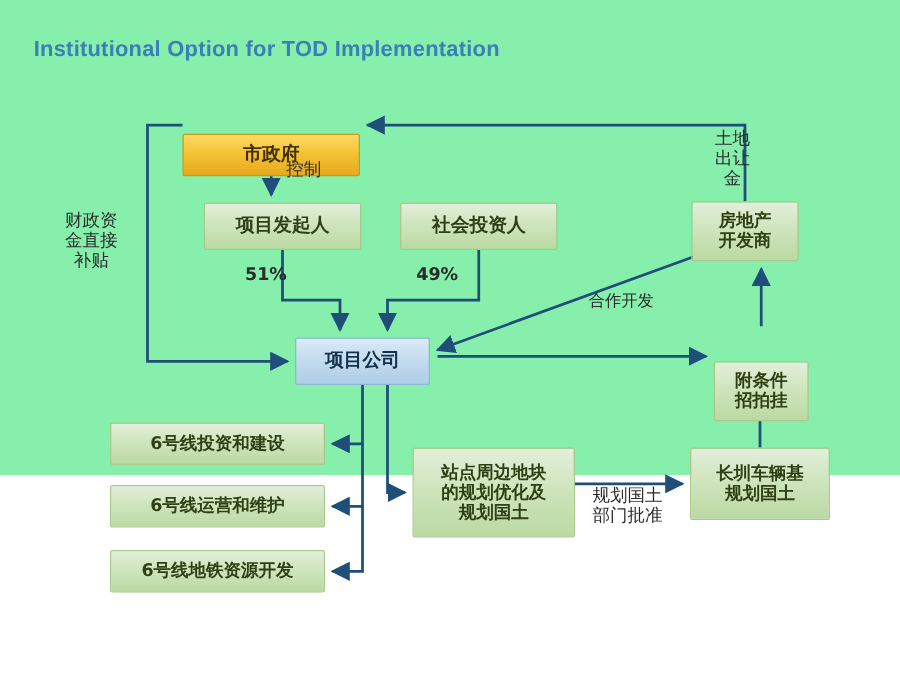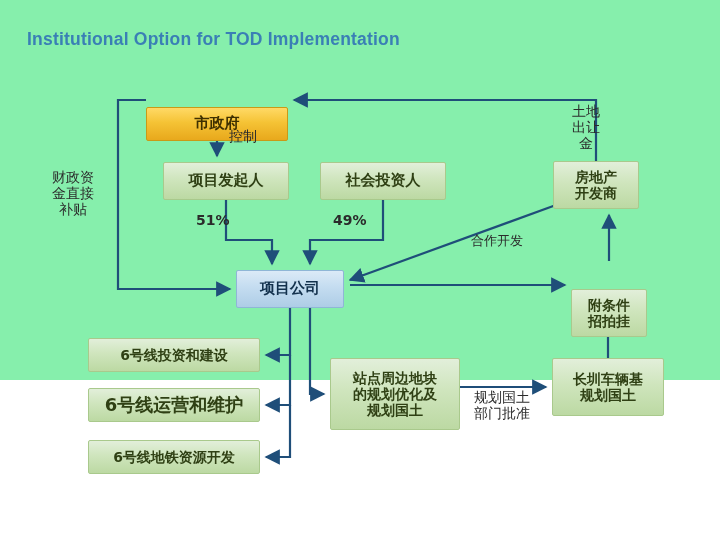--- a/index.html
+++ b/index.html
@@ -147,21 +147,21 @@
   <div class="box box-green" style="left:553px; top:161px; width:86px; height:48px; font-size:14px; white-space:pre-line;">房地产
 开发商</div>
 
   <div class="box box-blue" style="left:236px; top:270px; width:108px; height:38px; font-size:15px;">项目公司</div>
 
   <div class="box box-green" style="left:571px; top:261px; width:76px; height:48px; font-size:14px; white-space:pre-line;margin-top:28px;">附条件
 招拍挂</div>
 
   <div class="box box-green" style="left:88px; top:338px; width:172px; height:34px; font-size:14px;">6号线投资和建设</div>
 
-  <div class="box box-green" style="left:88px; top:388px; width:172px; height:34px; font-size:18px;">6号线运营和维护</div>
+  <div class="box box-green" style="left:88px; top:388px; width:172px; height:34px; font-size:14px;">6号线运营和维护</div>
 
   <div class="box box-green" style="left:88px; top:440px; width:172px; height:34px; font-size:14px;">6号线地铁资源开发</div>
 
   <div class="box box-green" style="left:330px; top:358px; width:130px; height:72px; font-size:14px; white-space:pre-line;">站点周边地块
 的规划优化及
 规划国土</div>
 
   <div class="box box-green" style="left:552px; top:358px; width:112px; height:58px; font-size:14px; white-space:pre-line;">长圳车辆基
 规划国土</div>
 

